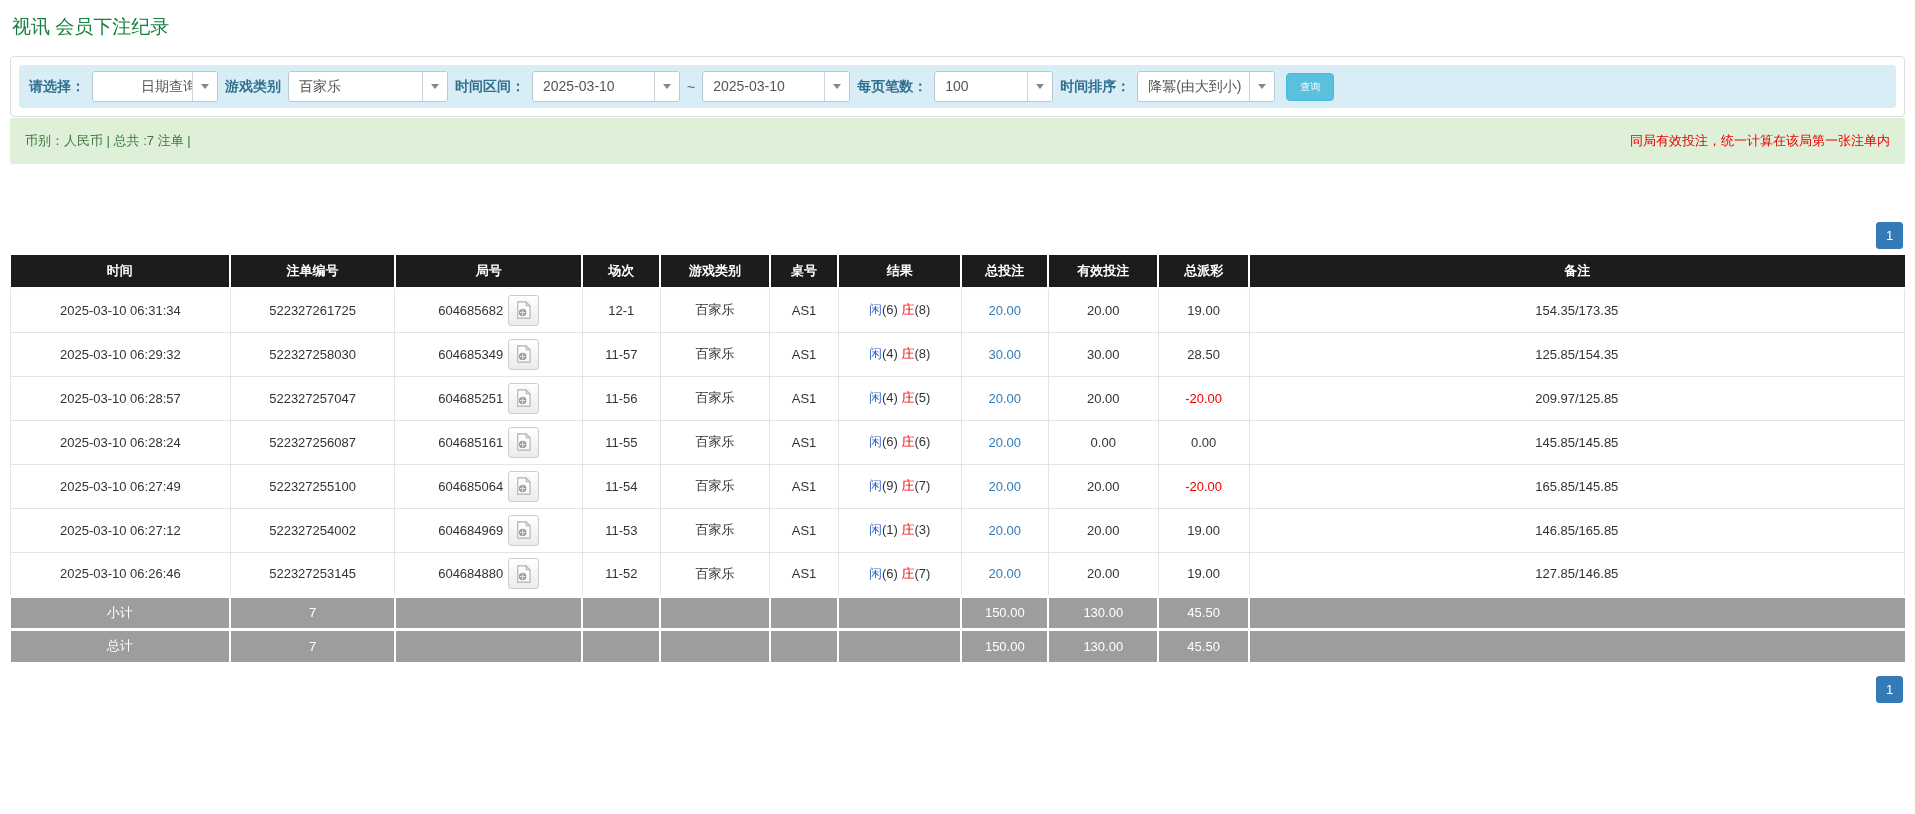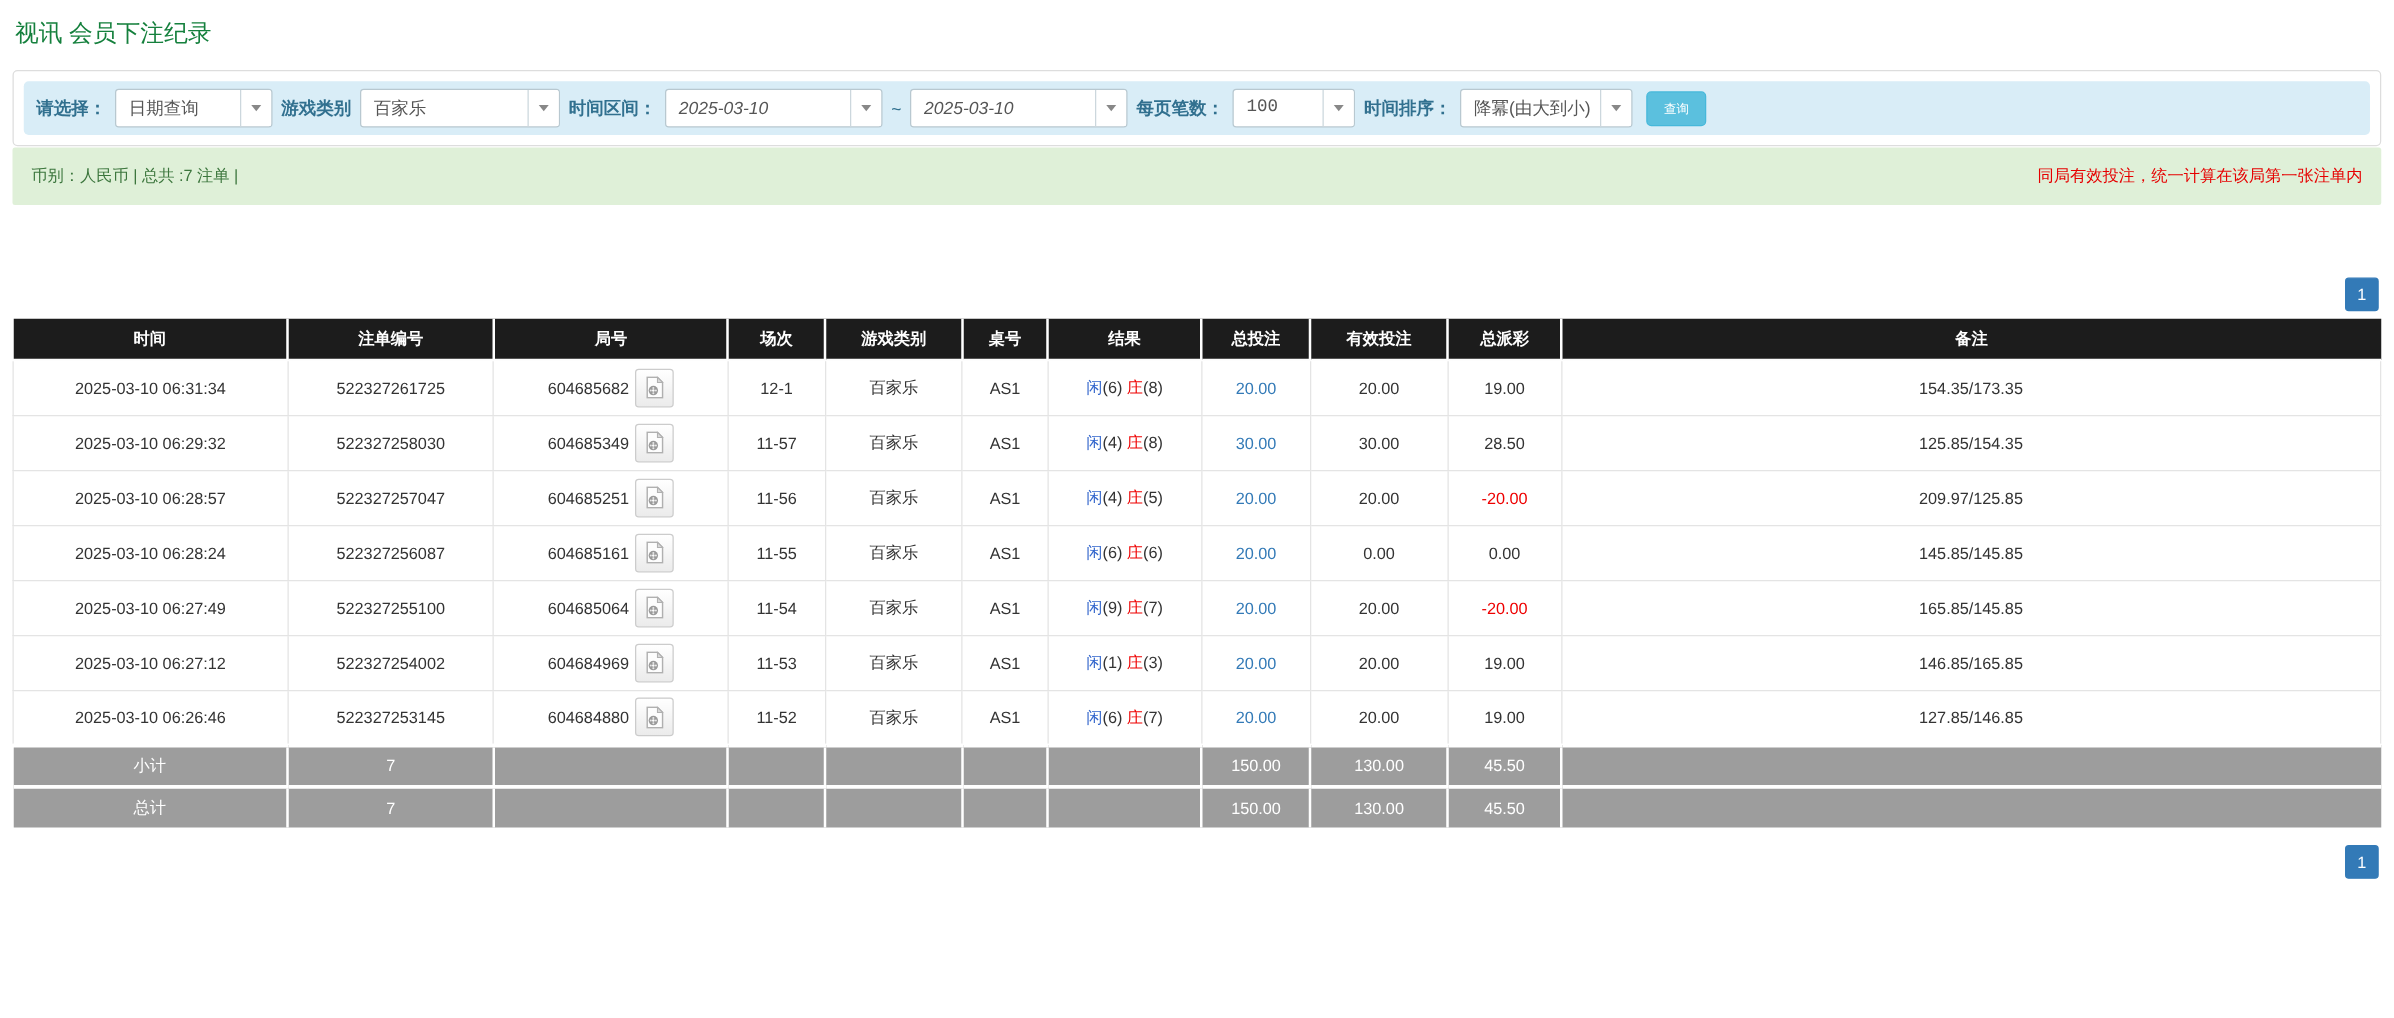--- a/index.html
+++ b/index.html
@@ -23,21 +23,21 @@
     display:flex; align-items:center; gap:7px; min-height:42px;
   }
   .f-label{color:var(--filter-label); font-weight:bold; font-size:14px; white-space:nowrap;}
   .sel{
     background:#fff; border:1px solid #b8c8d0; border-radius:3px; height:31px;
     display:inline-flex; align-items:stretch; cursor:pointer; overflow:hidden;
   }
   .sel .txt{padding:6px 10px 0 10px; font-size:14px; color:#555; flex:1; white-space:nowrap; overflow:hidden;}
   .sel .caret-box{width:25px; border-left:1px solid #ccd7dd; display:flex; align-items:center; justify-content:center; background:#fff;}
   .caret{width:0; height:0; border-left:4px solid transparent; border-right:4px solid transparent; border-top:5px solid #888;}
-  .w126{width:126px;} .w160{width:160px;} .w158{width:174px;font-style:italic;} .w98{width:98px;font-family:Liberation Mono, monospace;} .w162{width:138px;}
+  .w126{width:126px;padding-left:38px;} .w160{width:160px;} .w158{width:148px;} .w98{width:119px;} .w162{width:138px;}
   .tilde{color:#31708f; font-size:14px;}
   .search-btn{
     background:var(--search-btn); border:1px solid var(--search-btn-border); color:#fff;
     font-size:10px; padding:6px 13px; border-radius:4px; cursor:pointer; margin-left:4px;
     font-family:inherit;
   }
   
   .info-bar{
     background:var(--info-bg); margin-top:1px; border-radius:2px;
     display:flex; justify-content:space-between; align-items:center;

